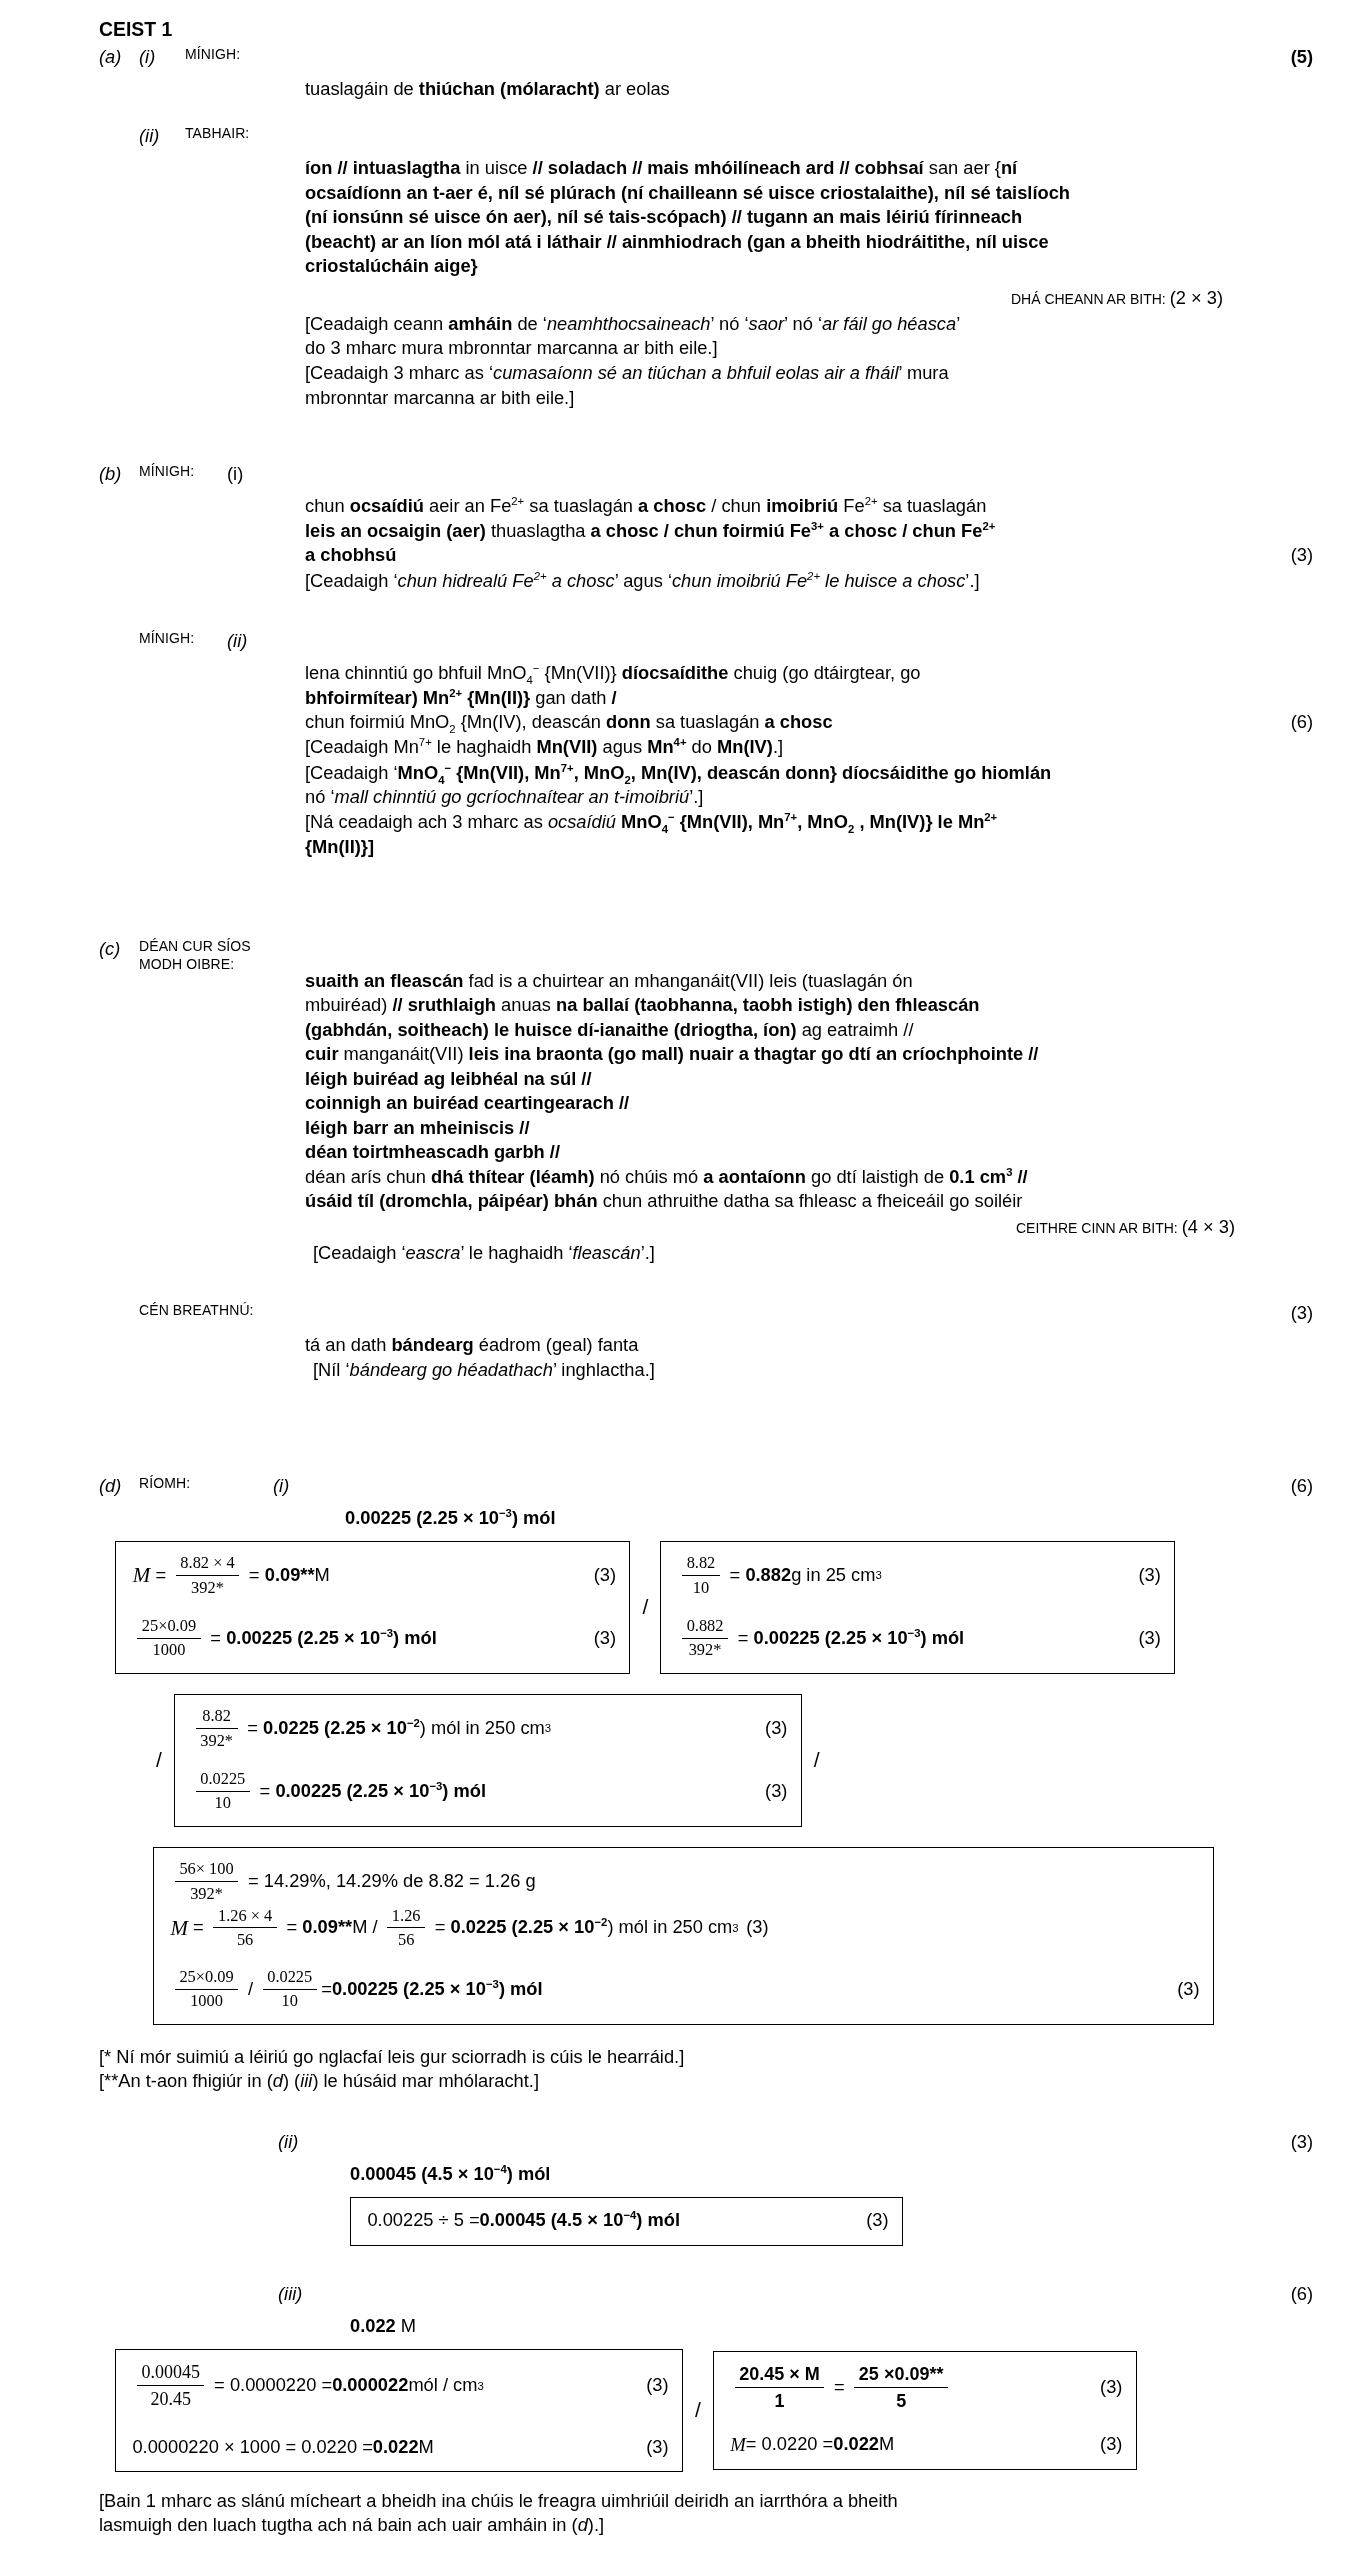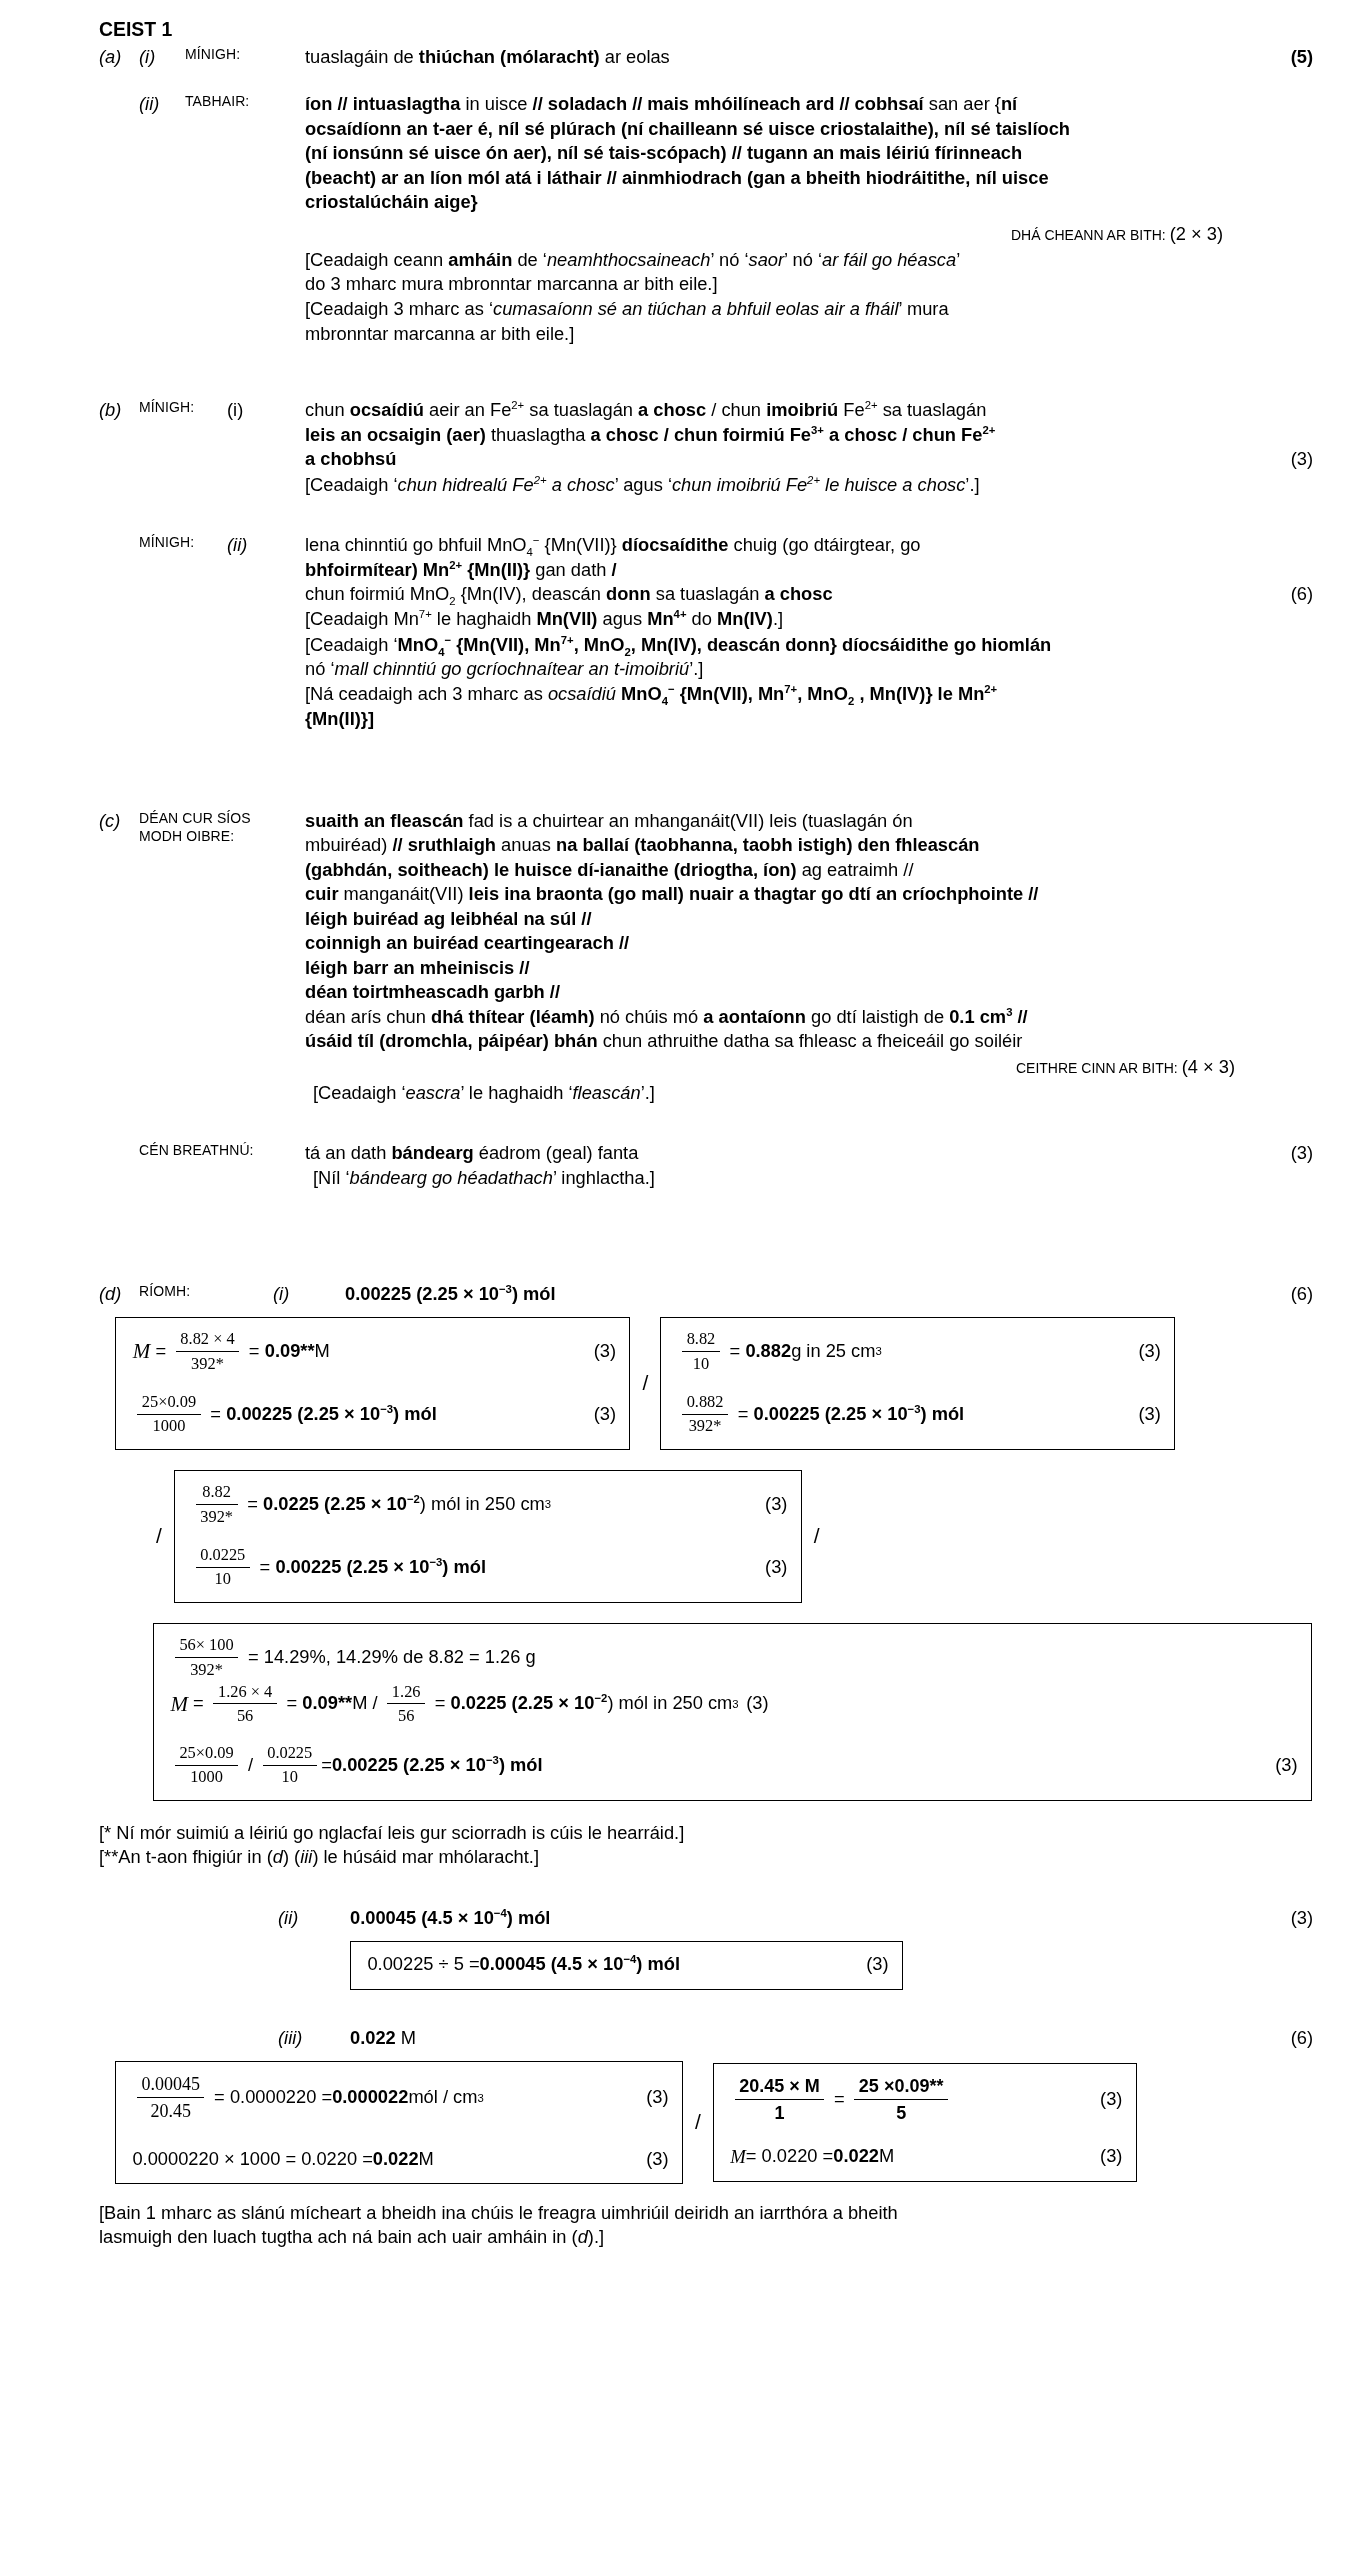--- a/index.html
+++ b/index.html
@@ -19,21 +19,21 @@
   .sc { font-size: 14px; letter-spacing: 0.1px; }
   sup { font-size: .62em; vertical-align: super; line-height: 0; }
   sub { font-size: .62em; vertical-align: sub; line-height: 0; }
 
   
   .qtitle { font-weight: 700; font-size: 19.4px; margin: 0 0 3px 0; }
   .row { display: flex; align-items: flex-start; width: 100%; }
   .c-part { width: 40px; flex: 0 0 40px; font-style: italic; }
   .c-rom  { width: 46px; flex: 0 0 46px; font-style: italic; }
   .c-cue  { width: 120px; flex: 0 0 120px; }
-  .c-body { flex: 1 1 auto; }
+  .c-body { flex: 1 1 auto; margin-top: 32px; }
   .c-mark { width: 90px; flex: 0 0 90px; text-align: right; font-weight: 700; }
   .c-mark.plain { font-weight: 400; }
 
   .indent-body { margin-left: 206px; }
 
   .note { margin-top: 0.7px; }
   .gap-m { height: 22.4px; }
   .gap-l { height: 36px; }
   .gap-xl { height: 52px; }
 
@@ -292,21 +292,21 @@
         <span class="eq">=</span>
         <b><span>0.00225 (2.25 × 10</span><sup>−3</sup><span>) mól</span></b>
         <span style="margin-left:auto" class="mk">(3)</span>
       </div>
     </div>
     <div class="slash">/</div>
   </div>
 
   <div style="height:19.4px"></div>
 
-  <div class="box" style="margin-left:54px;width:1159px">
+  <div class="box" style="margin-left:54px;width:1061px">
     <div class="mline">
       <span class="frac">
         <span class="num">56× 100</span>
         <span class="den">392*</span>
       </span>
       <span class="eq">=</span>
       <span>14.29%, 14.29% de 8.82 = 1.26 g</span>
     </div>
     <div class="mline">
       <span class="mvar">M</span>

